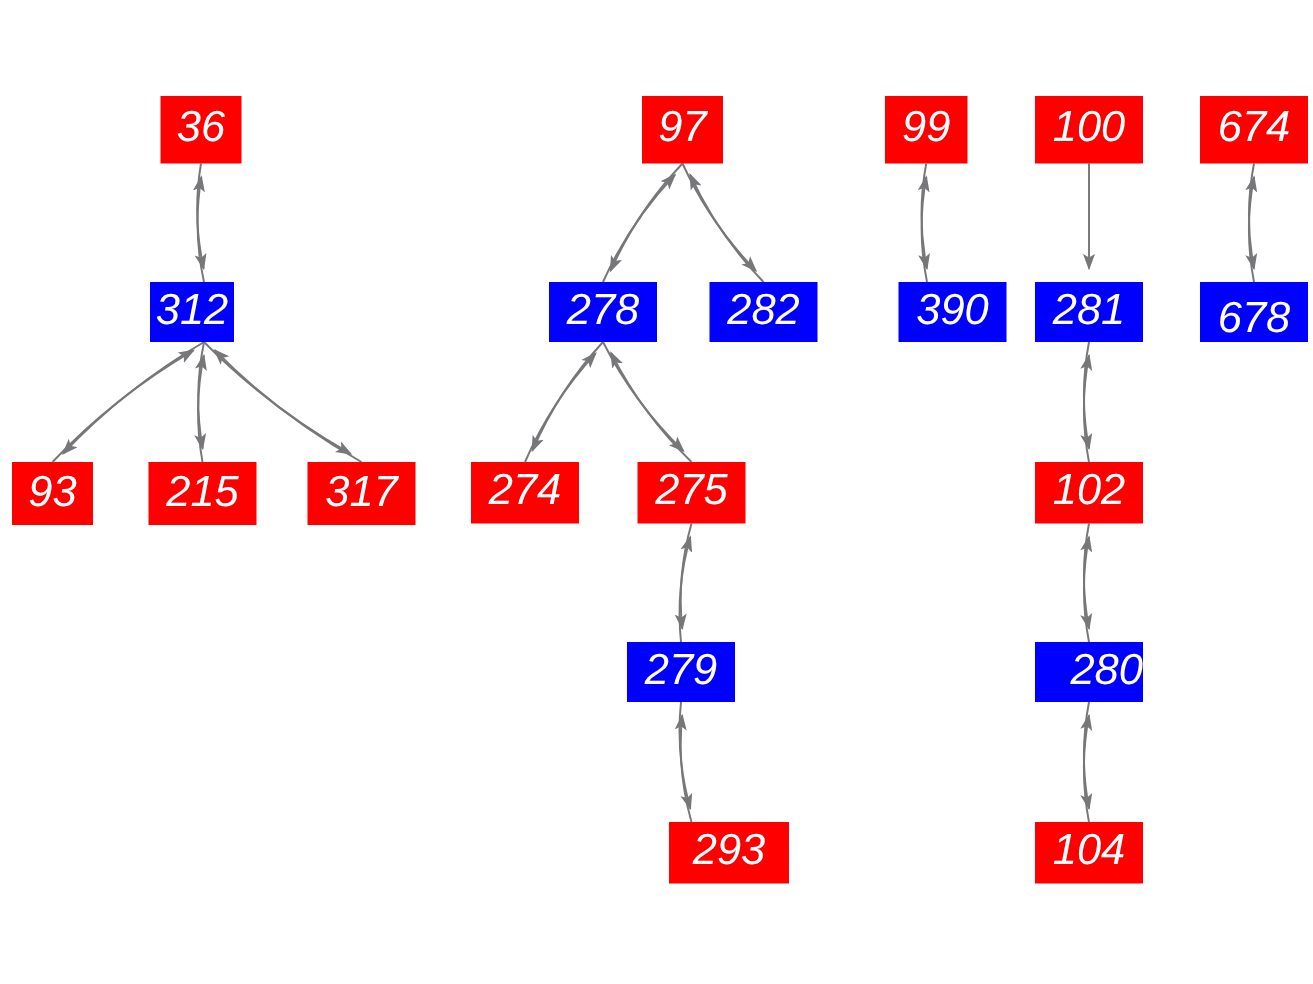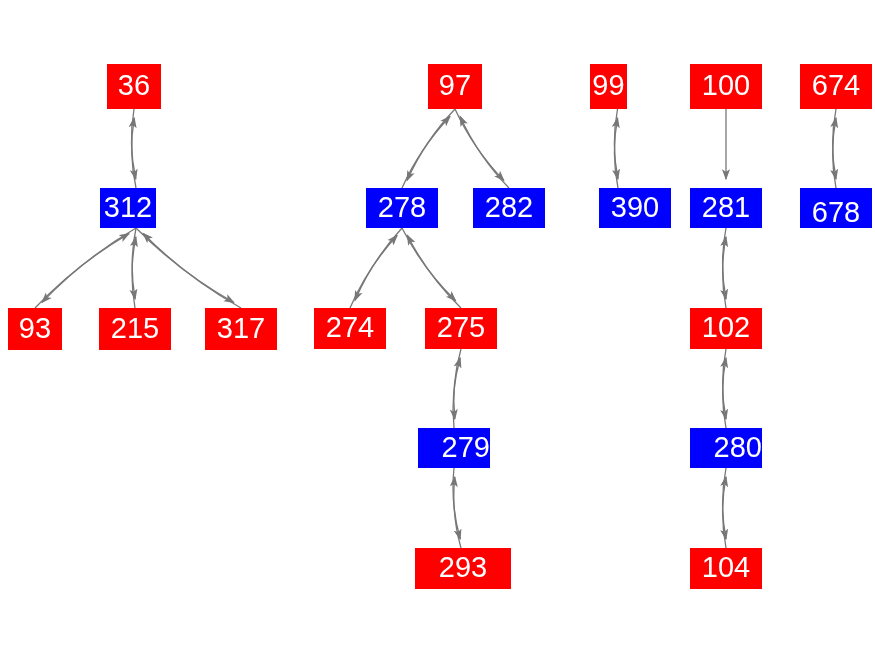--- a/index.html
+++ b/index.html
@@ -32,20 +32,21 @@
     align-items: center;
     justify-content: center;
     color: #ffffff;
     font-family: "Liberation Sans", sans-serif;
     font-size: 29px;
     line-height: 1;
     letter-spacing: 0px;
     box-sizing: border-box;
     z-index: 5;
     user-select: none;
+    font-style: italic;
   }
   .node.red { background: #fe0000; }
   .node.blue { background: #0000ff; }
   .node-label {
     position: relative;
     top: -1px;
   }
 </style>
 </head>
 <body>
@@ -115,27 +116,27 @@
       </div>
       <div class="node blue" style="left: 473px; top: 188px; width: 72px; height: 40px;">
         <span class="node-label">282</span>
       </div>
       <div class="node red" style="left: 314px; top: 308px; width: 72px; height: 41px;">
         <span class="node-label">274</span>
       </div>
       <div class="node red" style="left: 425px; top: 308px; width: 72px; height: 41px;">
         <span class="node-label">275</span>
       </div>
-      <div class="node blue" style="left: 418px; top: 428px; width: 72px; height: 40px; justify-content: flex-end;">
+      <div class="node blue" style="left: 418px; top: 428px; width: 72px; height: 40px;">
         <span class="node-label">279</span>
       </div>
-      <div class="node red" style="left: 415px; top: 548px; width: 96px; height: 41px;">
+      <div class="node red" style="left: 446px; top: 548px; width: 80px; height: 41px;">
         <span class="node-label">293</span>
       </div>
-      <div class="node red" style="left: 590px; top: 64px; width: 37px; height: 45px;">
+      <div class="node red" style="left: 590px; top: 64px; width: 55px; height: 45px;">
         <span class="node-label">99</span>
       </div>
       <div class="node blue" style="left: 582px; top: 188px; width: 72px; height: 40px; margin-left: 17px;">
         <span class="node-label">390</span>
       </div>
       <div class="node red" style="left: 690px; top: 64px; width: 72px; height: 45px;">
         <span class="node-label">100</span>
       </div>
       <div class="node blue" style="left: 690px; top: 188px; width: 72px; height: 40px; align-items: center;">
         <span class="node-label">281</span>

